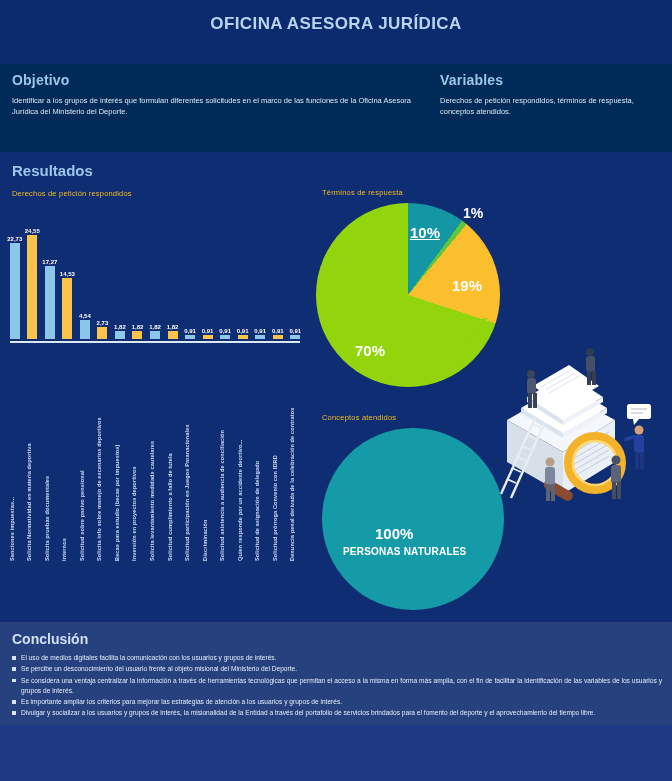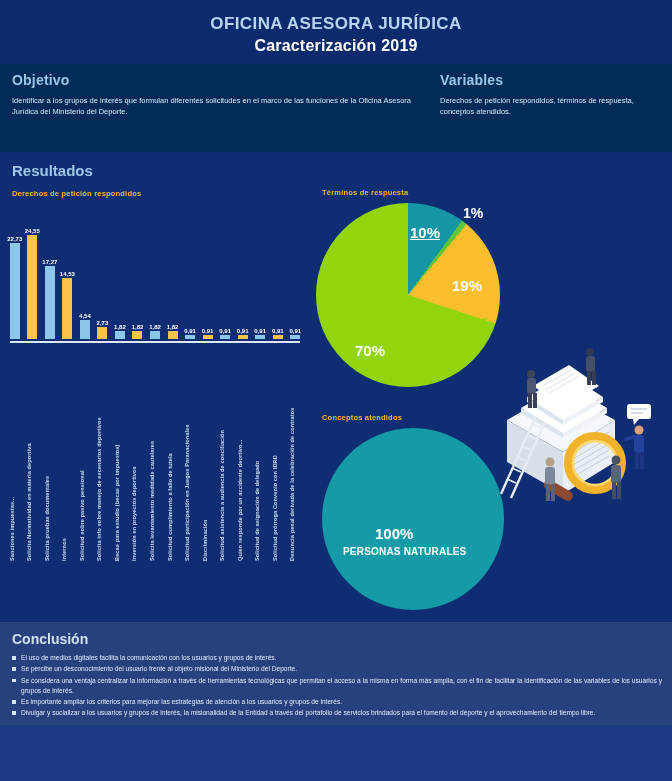--- a/index.html
+++ b/index.html
@@ -84,21 +84,21 @@
     position: absolute; left: 12px; top: 162px;
     color: #9ec6e8;
     font-size: 15px;
     font-weight: bold;
   }
 
   .chart-title {
     position: absolute;
     color: #f4b81f;
     font-size: 7.5px;
-    font-weight: bold;
+    font-weight: normal;
     letter-spacing: 0.2px;
   }
   #bar-chart-title { left: 12px; top: 189px; }
   #pie1-title { left: 322px; top: 188px; }
   #pie2-title { left: 322px; top: 413px; }
 
   
   #bar-chart {
     position: absolute;
     left: 6px; top: 198px;
@@ -308,21 +308,20 @@
 
 <div id="infographic">
 
   <div class="band-header"></div>
   <div class="band-intro"></div>
   <div class="band-results"></div>
   <div class="band-conclusion"></div>
   <div class="band-footer"></div>
 
   <div class="title-main">OFICINA ASESORA JURÍDICA</div>
-  <div class="title-sub">Caracterización 2019</div>
 
   <div class="intro-col col-objetivo">
     <div class="section-heading">Objetivo</div>
     <div class="intro-body">Identificar a los grupos de interés que formulan diferentes solicitudes en el marco de las funciones de la Oficina Asesora Jurídica del Ministerio del Deporte.</div>
   </div>
 
   <div class="intro-col col-variables">
     <div class="section-heading">Variables</div>
     <div class="intro-body">Derechos de petición respondidos, términos de respuesta, conceptos atendidos.</div>
   </div>

